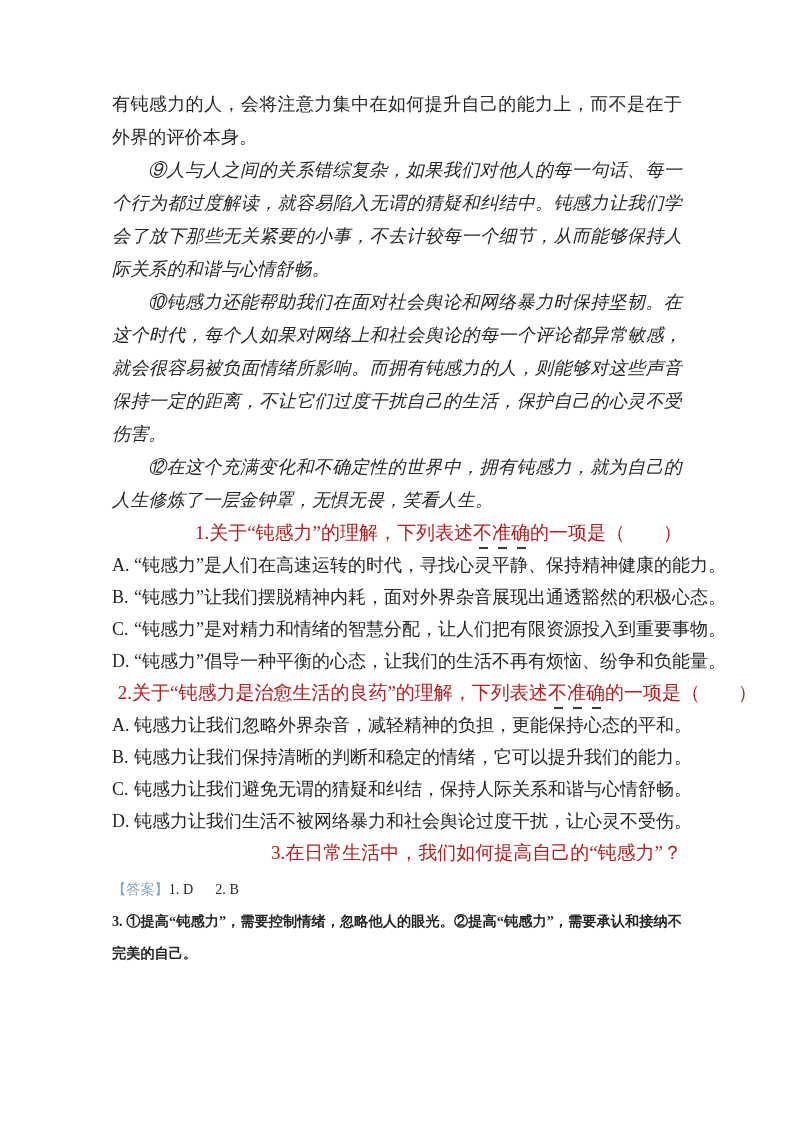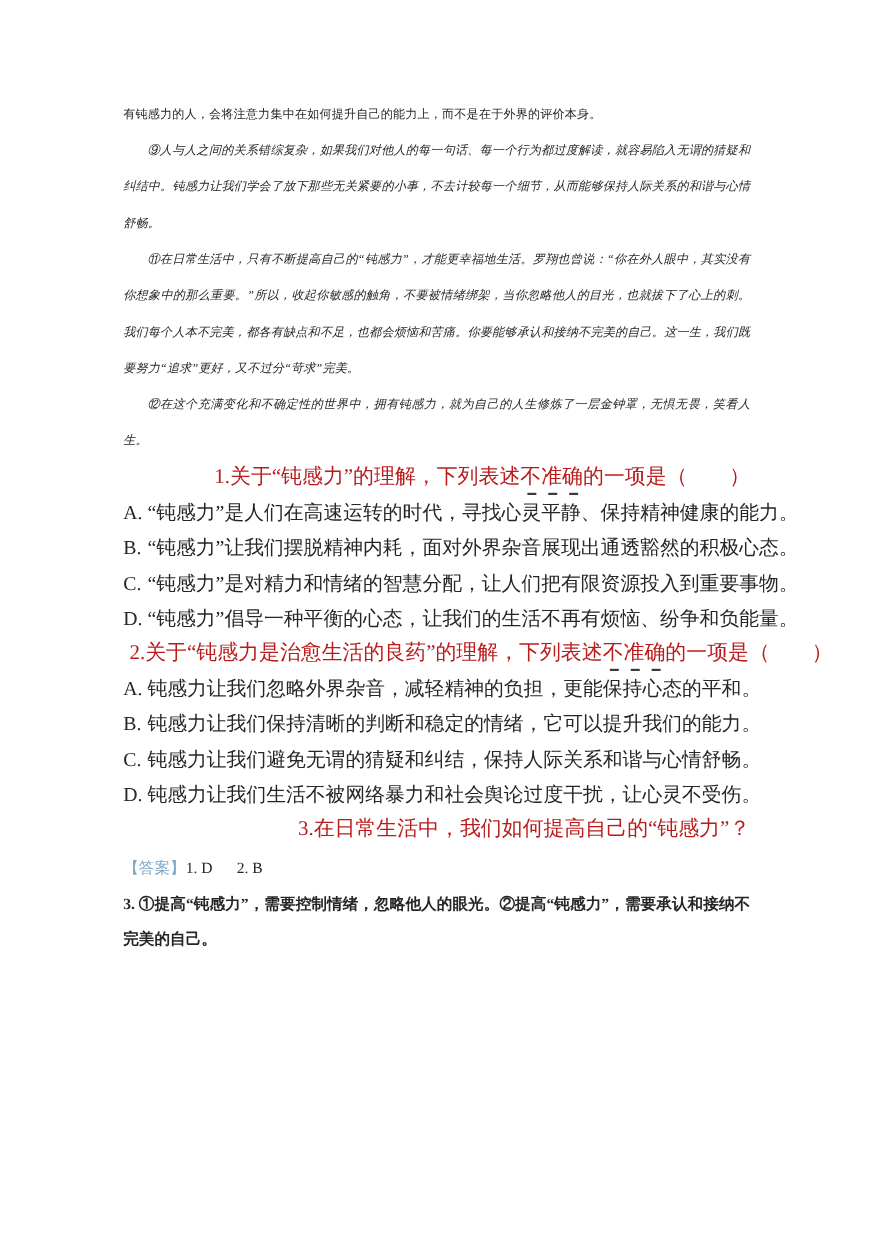--- a/index.html
+++ b/index.html
@@ -27,21 +27,21 @@
   
   #content {
     position: absolute;
     left: 112px;
     top: 88px;
     width: 570px;
   }
 
   
   .para {
-    font-size: 11px;
+    font-size: 18px;
     line-height: 33px;
     text-align: justify;
     text-justify: inter-ideograph;
     letter-spacing: 0.15px;
     margin: 0;
     color: #262626;
   }
   .para.indent {
     text-indent: 2em;
     font-style: italic;
@@ -141,22 +141,22 @@
 <body>
 
 <div id="page">
 
   <div id="content">
 
     <p class="para cont">有钝感力的人，会将注意力集中在如何提升自己的能力上，而不是在于外界的评价本身。</p>
 
     <p class="para indent">⑨人与人之间的关系错综复杂，如果我们对他人的每一句话、每一个行为都过度解读，就容易陷入无谓的猜疑和纠结中。钝感力让我们学会了放下那些无关紧要的小事，不去计较每一个细节，从而能够保持人际关系的和谐与心情舒畅。</p>
 
+    <p class="para indent">⑩钝感力还能帮助我们在面对社会舆论和网络暴力时保持坚韧。在这个时代，每个人如果对网络上和社会舆论的每一个评论都异常敏感，就会很容易被负面情绪所影响。而拥有钝感力的人，则能够对这些声音保持一定的距离，不让它们过度干扰自己的生活，保护自己的心灵不受伤害。</p>
 
-    <p class="para indent">⑪在日常生活中，只有不断提高自己的“钝感力”，才能更幸福地生活。罗翔也曾说：“你在外人眼中，其实没有你想象中的那么重要。”所以，收起你敏感的触角，不要被情绪绑架，当你忽略他人的目光，也就拔下了心上的刺。我们每个人本不完美，都各有缺点和不足，也都会烦恼和苦痛。你要能够承认和接纳不完美的自己。这一生，我们既要努力“追求”更好，又不过分“苛求”完美。</p>
 
     <p class="para indent">⑫在这个充满变化和不确定性的世界中，拥有钝感力，就为自己的人生修炼了一层金钟罩，无惧无畏，笑看人生。</p>
 
     <p class="qline"><span class="qnum">1.</span><span>关于“钝感力”的理解，下列表述</span><span class="dotted">不准确</span><span>的一项是（　　）</span></p>
 
     <p class="optline"><span class="optlabel">A.</span><span>“钝感力”是人们在高速运转的时代，寻找心灵平静、保持精神健康的能力。</span></p>
 
     <p class="optline"><span class="optlabel">B.</span><span>“钝感力”让我们摆脱精神内耗，面对外界杂音展现出通透豁然的积极心态。</span></p>
 
     <p class="optline"><span class="optlabel">C.</span><span>“钝感力”是对精力和情绪的智慧分配，让人们把有限资源投入到重要事物。</span></p>

